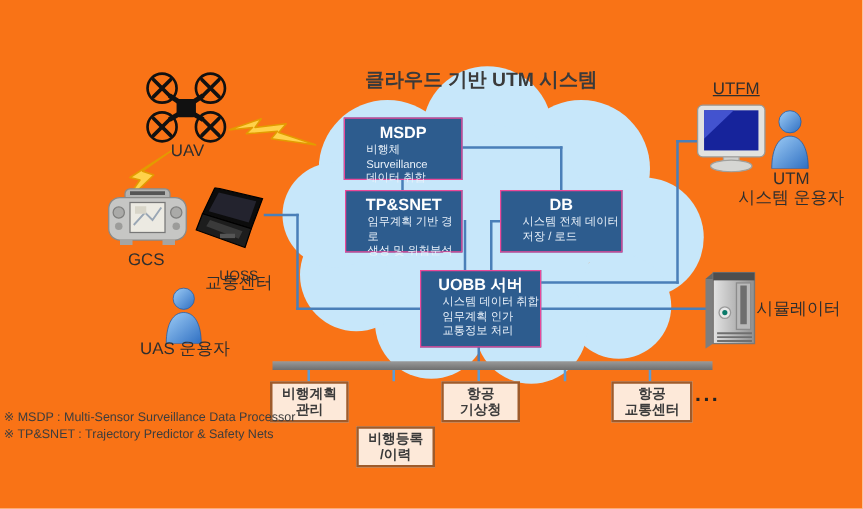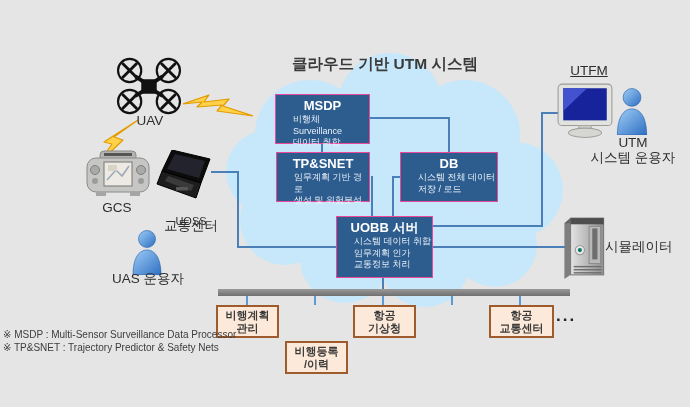--- a/index.html
+++ b/index.html
@@ -1,17 +1,17 @@
 <!DOCTYPE html>
 <html><head>
 <meta charset="utf-8">
 <style>
   html,body{margin:0;padding:0;background:#fff;}
   #stage{
-    position:relative;width:690px;height:407px;background:#e5e5e5;overflow:hidden;
+    position:relative;width:690px;height:407px;background:#f97316;overflow:hidden;
     font-family:"Liberation Sans","DejaVu Sans",sans-serif;
   }
   
   #cloud-svg{position:absolute;left:0;top:0;z-index:1;pointer-events:none;}
   
   .cline{position:absolute;background:#4a7fb8;z-index:2;}
   .tick{position:absolute;background:#5b9bd5;z-index:2;}
   #bus-bar{position:absolute;left:218px;top:289px;width:352px;height:7px;
     background:linear-gradient(#9a9a9a,#6f6f6f);z-index:2;}
   

